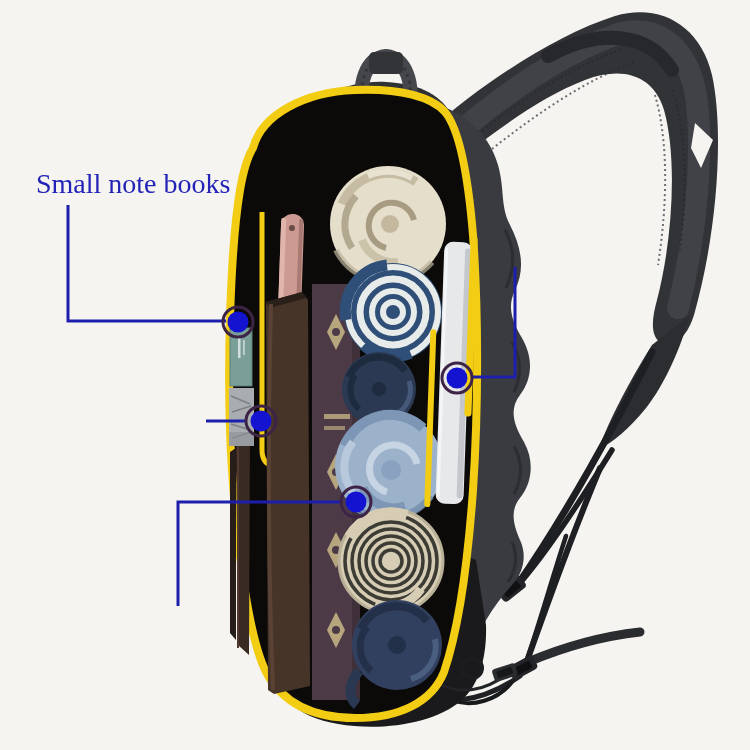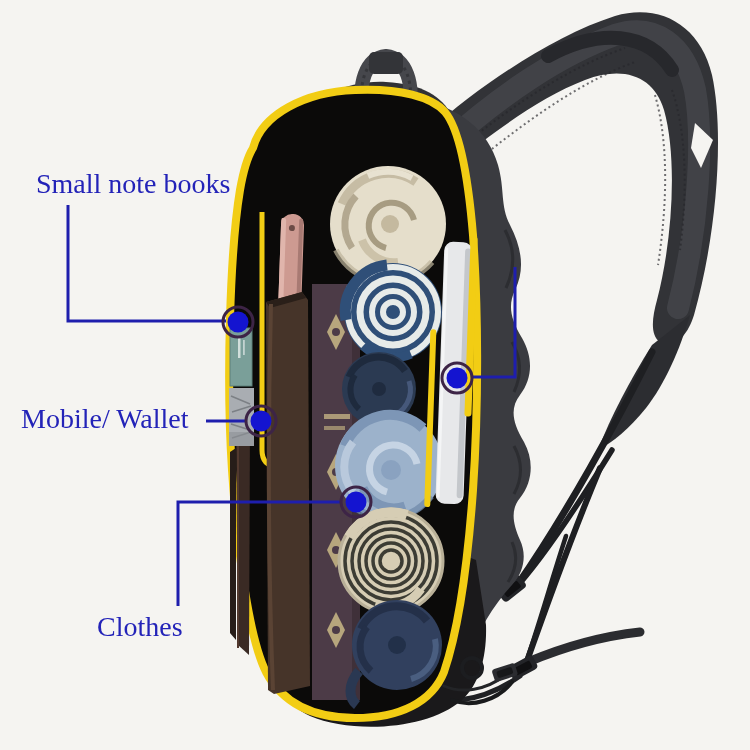--- a/index.html
+++ b/index.html
@@ -261,17 +261,15 @@
     <circle cx="261" cy="421" r="15" style="stroke:var(--dot-ring,#3d2446)" stroke-width="3" fill="none"></circle>
     <circle cx="261" cy="421" r="10.5" style="fill:var(--dot-fill,#1414d0)"></circle>
     <circle cx="356" cy="502" r="15" style="stroke:var(--dot-ring,#3d2446)" stroke-width="3" fill="none"></circle>
     <circle cx="356" cy="502" r="10.5" style="fill:var(--dot-fill,#1414d0)"></circle>
   </g>
 </svg>
 
 <div class="callout-label" style="left:36px;top:169px">Small note books</div>
 
 
-<div class="callout-label" style="left:21px;top:404px">Mobile/ Wallet</div>
-
-<div class="callout-label" style="left:97px;top:612px">Clothes</div>
+
 
 </div>
 
 </body></html>

